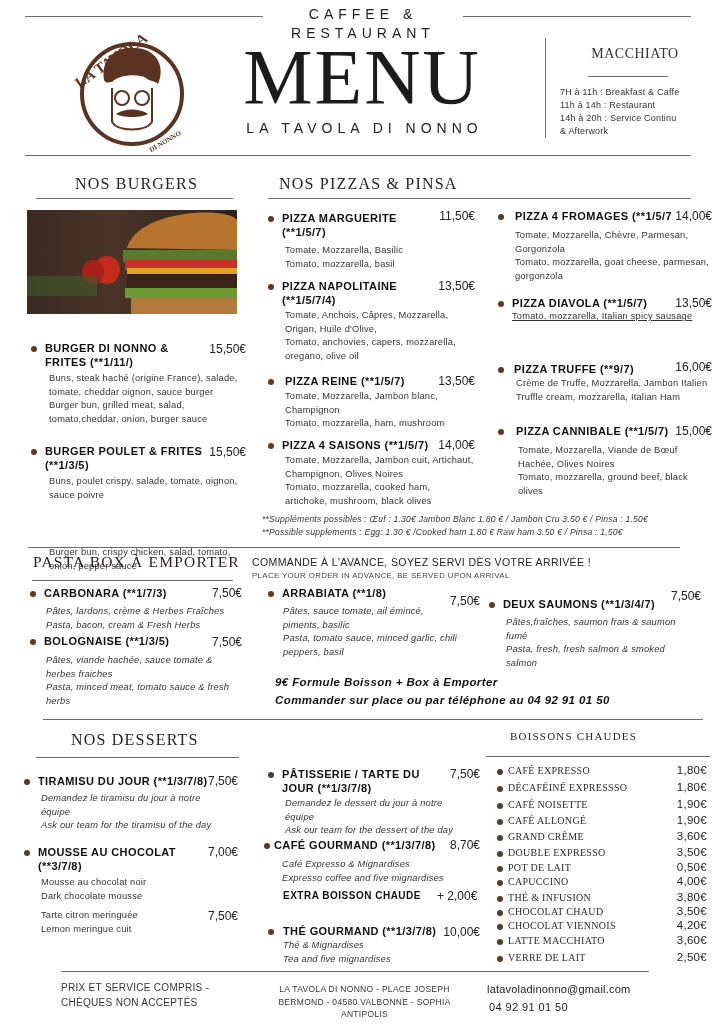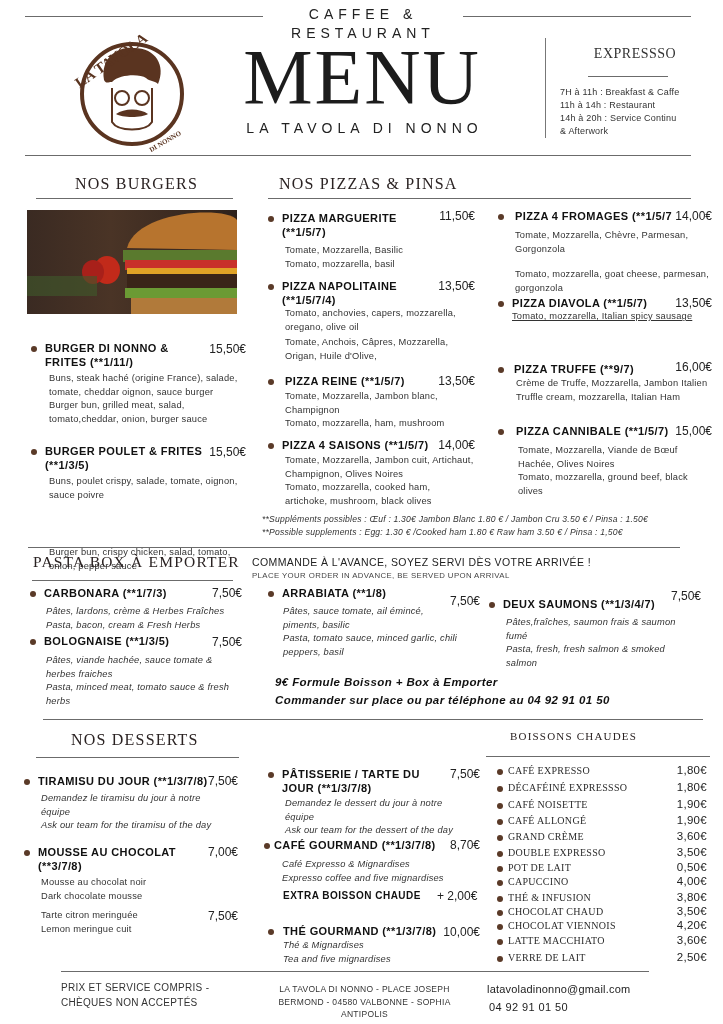--- a/index.html
+++ b/index.html
@@ -38,21 +38,21 @@
     <text x="86" y="124" transform="rotate(-30 100 118)" font-family="Liberation Serif, serif" font-weight="bold" font-size="7" fill="#5a3420">DI NONNO</text>
   </svg>
 </div>
 
 <div class="abs" style="left:263px; top:6px; width:200px; text-align:center; font-size:14px; letter-spacing:5px; color:#222;">CAFFEE &amp;</div>
 <div class="abs" style="left:263px; top:25px; width:200px; text-align:center; font-size:14px; letter-spacing:5px; color:#222;">RESTAURANT</div>
 <div class="abs serif" style="left:212px; top:34px; width:300px; text-align:center; font-size:78px; line-height:86px; letter-spacing:2px; color:#1c1c1c;">MENU</div>
 <div class="abs" style="left:222px; top:120px; width:285px; text-align:center; font-size:14px; letter-spacing:5px; color:#222;">LA TAVOLA DI NONNO</div>
 
 <div class="abs" style="left:545px; top:38px; width:1px; height:100px; background:#777;"></div>
-<div class="abs serif" style="left:560px; top:46px; width:150px; text-align:center; font-size:14px; letter-spacing:0.5px; color:#333;">EXPRESSSO</div>
+<div class="abs serif" style="left:560px; top:46px; width:150px; text-align:center; font-size:14px; letter-spacing:0.5px; color:#333;">MACCHIATO</div>
 <div class="hr" style="left:588px; top:76px; width:80px;"></div>
 <div class="abs" style="left:560px; top:86px; font-size:9px; line-height:13px; color:#333; letter-spacing:0.2px;">
   <div>7H à 11h : Breakfast &amp; Caffe</div>
   <div>11h à 14h : Restaurant</div>
   <div>14h à 20h : Service Continu</div>
   <div>&amp; Afterwork</div>
 </div>
 
 <div class="hr" style="left:25px; top:155px; width:666px;"></div>
 
@@ -93,43 +93,43 @@
 <div class="item" style="left:268px; top:211px; width:207px;">
   <div class="item-head" style="width:130px;">PIZZA MARGUERITE (**1/5/7)</div>
   <div class="price" style="right:0; top:-2px;">11,50€</div>
   <div class="desc" style="padding-left:17px; margin-top:5px;">Tomate, Mozzarella, Basilic</div>
   <div class="desc" style="padding-left:17px;">Tomato, mozzarella, basil</div>
 </div>
 
 <div class="item" style="left:268px; top:279px; width:207px;">
   <div class="item-head" style="width:130px;">PIZZA NAPOLITAINE (**1/5/7/4)</div>
   <div class="price" style="right:0; top:0;">13,50€</div>
+  <div class="desc" style="padding-left:17px; margin-top:2px;">Tomate, Anchois, Câpres, Mozzarella, Origan, Huile d'Olive,</div>
   <div class="desc" style="padding-left:17px;">Tomato, anchovies, capers, mozzarella, oregano, olive oil</div>
-  <div class="desc" style="padding-left:17px; margin-top:2px;">Tomate, Anchois, Câpres, Mozzarella, Origan, Huile d'Olive,</div>
 </div>
 
 <div class="item" style="left:268px; top:374px; width:207px;">
   <div class="item-head" style="padding-left:17px;">PIZZA REINE (**1/5/7)</div>
   <div class="price" style="right:0; top:0;">13,50€</div>
   <div class="desc" style="padding-left:17px; margin-top:2px;">Tomate, Mozzarella, Jambon blanc, Champignon</div>
   <div class="desc" style="padding-left:17px;">Tomato, mozzarella, ham, mushroom</div>
 </div>
 
 <div class="item" style="left:268px; top:438px; width:207px;">
   <div class="item-head">PIZZA 4 SAISONS (**1/5/7)</div>
   <div class="price" style="right:0; top:0;">14,00€</div>
   <div class="desc" style="padding-left:17px; margin-top:2px;">Tomate, Mozzarella, Jambon cuit, Artichaut, Champignon, Olives Noires</div>
   <div class="desc" style="padding-left:17px;">Tomato, mozzarella, cooked ham, artichoke, mushroom, black olives</div>
 </div>
 
 <div class="item" style="left:498px; top:209px; width:214px;">
   <div class="item-head" style="padding-left:17px;">PIZZA 4 FROMAGES (**1/5/7</div>
   <div class="price" style="right:0; top:0;">14,00€</div>
   <div class="desc" style="padding-left:17px; margin-top:6px;">Tomate, Mozzarella, Chèvre, Parmesan, Gorgonzola</div>
-  <div class="desc" style="padding-left:17px;margin-top:12px;">Tomato, mozzarella, goat cheese, parmesan, gorgonzola</div>
+  <div class="desc" style="padding-left:17px;">Tomato, mozzarella, goat cheese, parmesan, gorgonzola</div>
 </div>
 
 <div class="item" style="left:498px; top:296px; width:214px;">
   <div class="item-head">PIZZA DIAVOLA (**1/5/7)</div>
   <div class="price" style="right:0; top:0;">13,50€</div>
   <div class="desc" style="padding-left:14px;text-decoration:underline;">Tomato, mozzarella, Italian spicy sausage</div>
 </div>
 
 <div class="item" style="left:498px; top:362px; width:214px;">
   <div class="item-head" style="padding-left:16px;">PIZZA TRUFFE (**9/7)</div>

